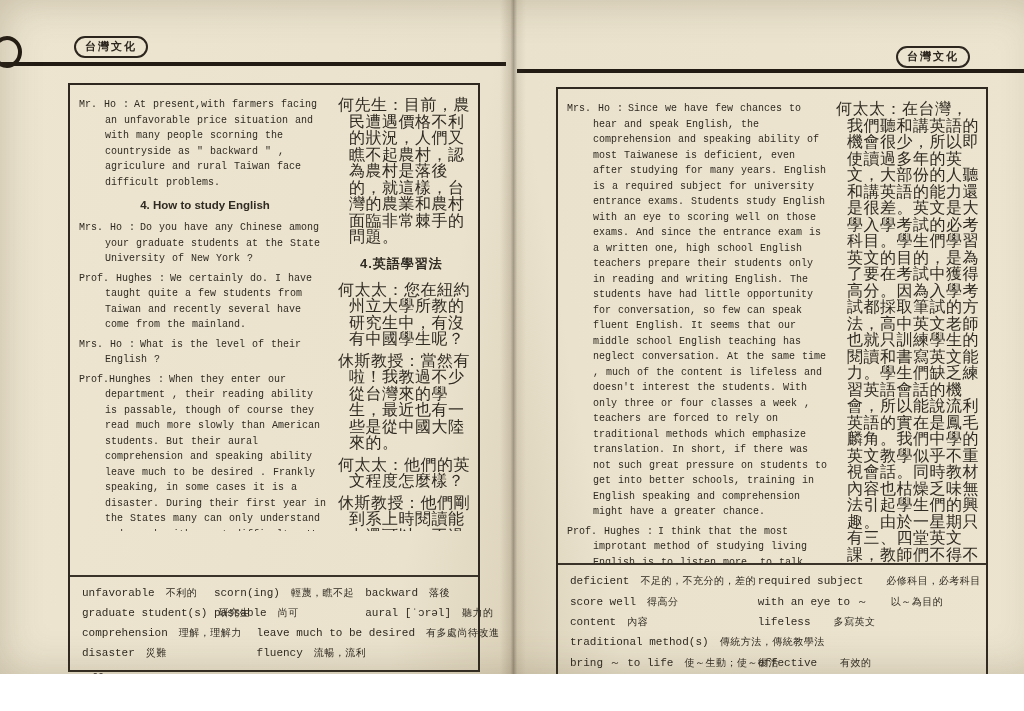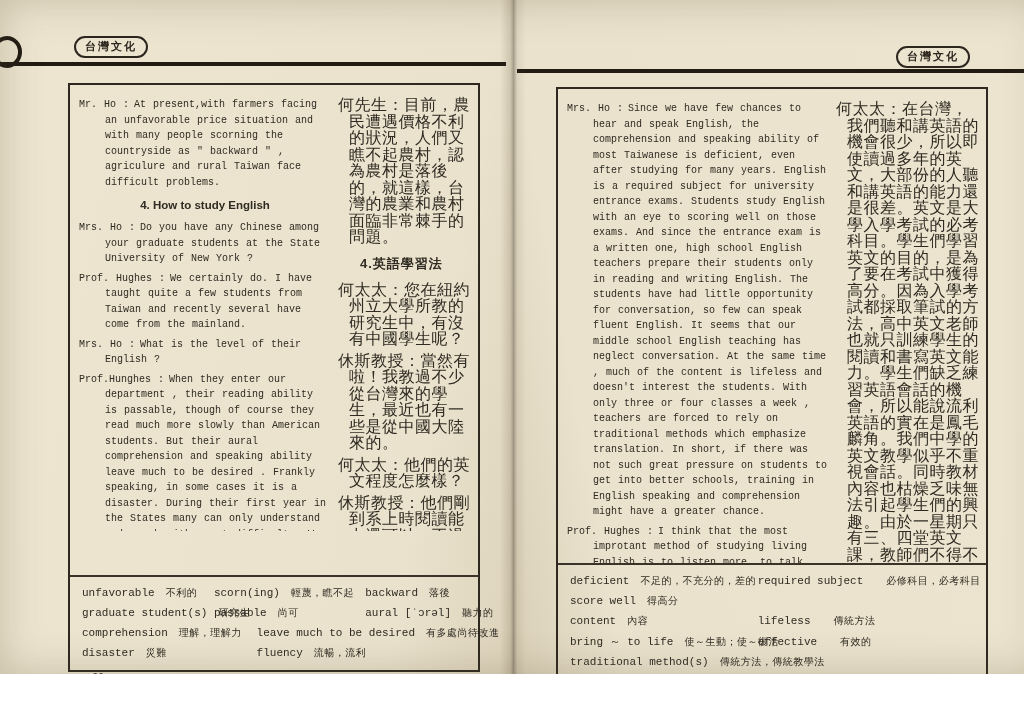--- a/index.html
+++ b/index.html
@@ -162,47 +162,51 @@
           <span class="vi vc-g">
               <span class="term">required subject</span>
               <span class="def">必修科目，必考科目</span>
             </span>
         </div>
         <div class="vrow">
           <span class="vi vc-f">
               <span class="term">score well</span>
               <span class="def">得高分</span>
             </span>
+          <span class="vi vc-g">
+              <span class="term">with an eye to ～</span>
+              <span class="def">以～為目的</span>
+            </span>
         </div>
         <div class="vrow">
           <span class="vi vc-f">
               <span class="term">content</span>
               <span class="def">內容</span>
             </span>
           <span class="vi vc-g">
               <span class="term">lifeless</span>
-              <span class="def">傳統方法</span>
-            </span>
-        </div>
-        <div class="vrow">
-          <span class="vi vc-f">
-              <span class="term">bring ～ to life</span>
-              <span class="def">使～生動；使～復活</span>
-            </span>
-          <span class="vi vc-g">
-              <span class="term">effective</span>
-              <span class="def">有效的</span>
+              <span class="def">多寫英文</span>
             </span>
         </div>
         <div class="vrow">
           <span class="vi">
               <span class="term">traditional method(s)</span>
               <span class="def">傳統方法，傳統教學法</span>
             </span>
         </div>
+        <div class="vrow">
+          <span class="vi vc-f">
+              <span class="term">bring ～ to life</span>
+              <span class="def">使～生動；使～復活</span>
+            </span>
+          <span class="vi vc-g">
+              <span class="term">effective</span>
+              <span class="def">有效的</span>
+            </span>
+        </div>
       </div>
     </div>
 
     <div class="pagenum pn-right">68</div>
   </div>
 
   <div class="seam"></div>
   <div class="vignette"></div>
 </div>
 

